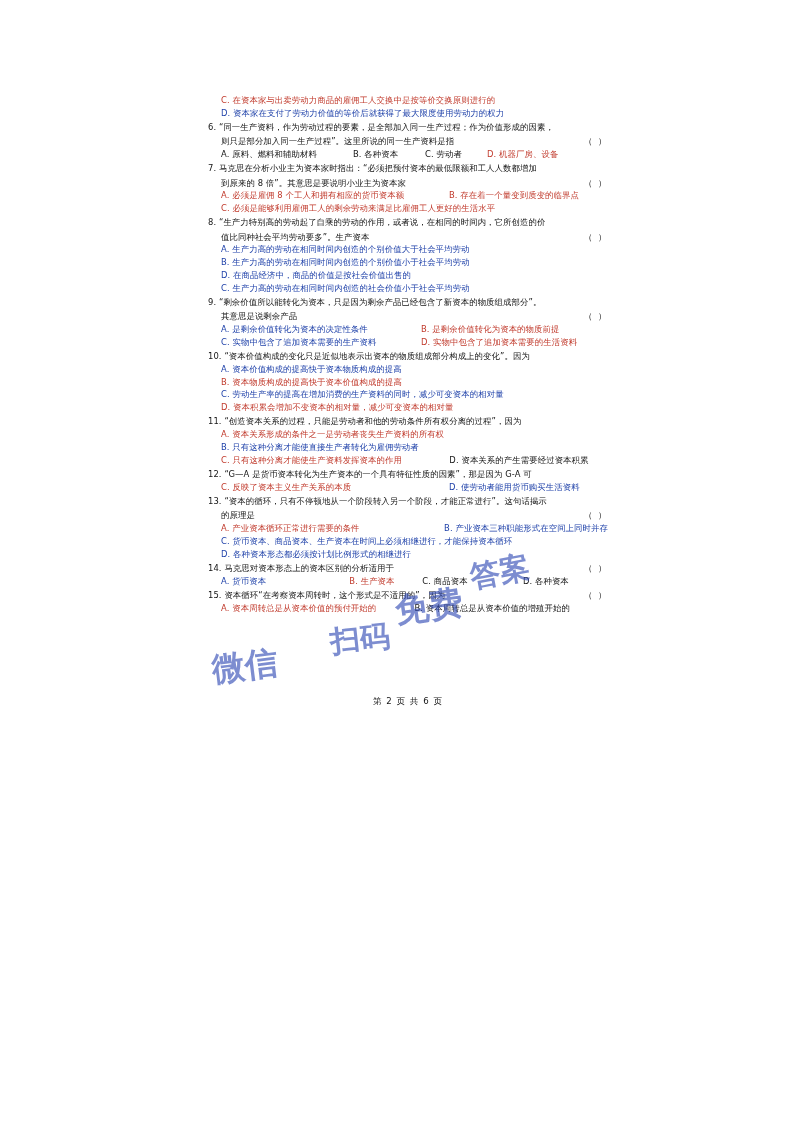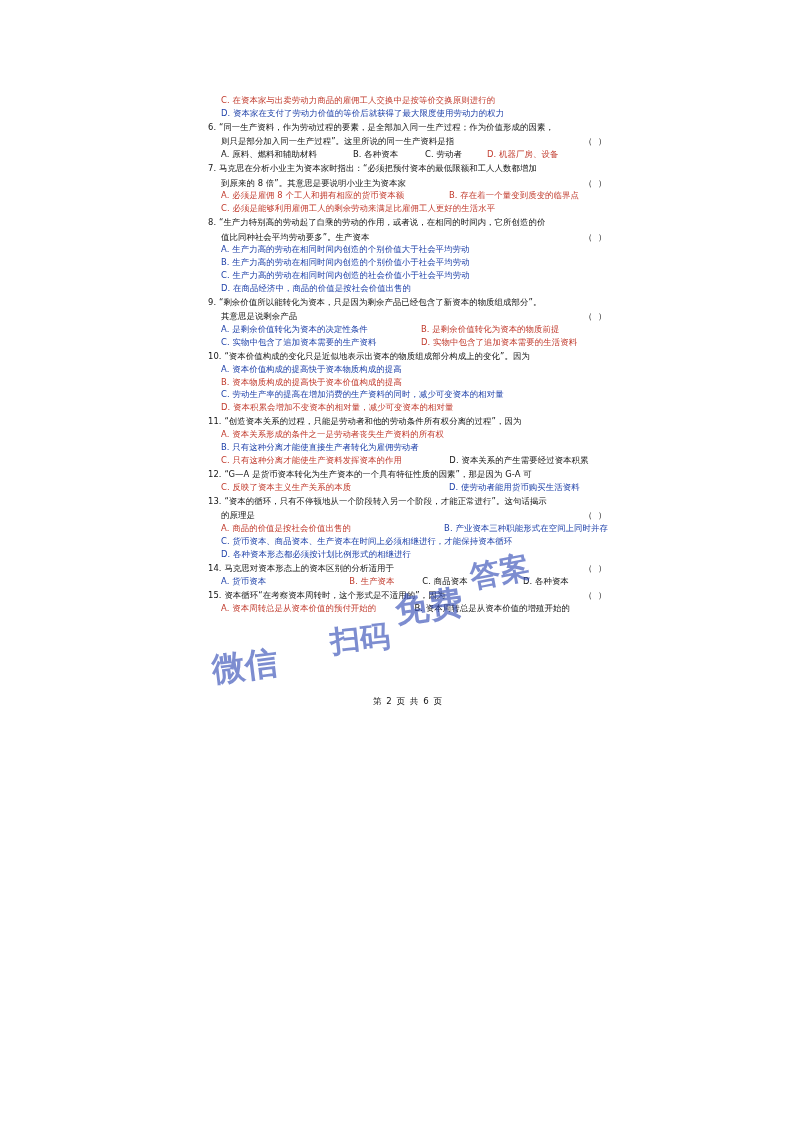--- a/index.html
+++ b/index.html
@@ -115,22 +115,22 @@
         <span class="cell red">B. 存在着一个量变到质变的临界点</span>
       </div>
       <div class="line opt red">C. 必须是能够利用雇佣工人的剩余劳动来满足比雇佣工人更好的生活水平</div>
       <div class="line q blk">8. “生产力特别高的劳动起了自乘的劳动的作用，或者说，在相同的时间内，它所创造的价</div>
       <div class="line ind q rowflex">
         <span class="blk">值比同种社会平均劳动要多”。生产资本</span>
         <span class="tail blk">（      ）</span>
       </div>
       <div class="line opt blue">A. 生产力高的劳动在相同时间内创造的个别价值大于社会平均劳动</div>
       <div class="line opt blue">B. 生产力高的劳动在相同时间内创造的个别价值小于社会平均劳动</div>
+      <div class="line opt blue">D. 在商品经济中，商品的价值是按社会价值出售的</div>
       <div class="line opt blue">C. 生产力高的劳动在相同时间内创造的社会价值小于社会平均劳动</div>
-      <div class="line opt blue">D. 在商品经济中，商品的价值是按社会价值出售的</div>
       <div class="line q blk">9. “剩余价值所以能转化为资本，只是因为剩余产品已经包含了新资本的物质组成部分”。</div>
       <div class="line ind q rowflex">
         <span class="blk">其意思是说剩余产品</span>
         <span class="tail blk">（      ）</span>
       </div>
       <div class="line optrow opt">
         <span class="cell blue" style="width: 200px;">A. 是剩余价值转化为资本的决定性条件</span>
         <span class="cell red" style="width: 180px;">B. 是剩余价值转化为资本的物质前提</span>
       </div>
       <div class="line optrow opt">
@@ -153,21 +153,21 @@
       <div class="line opt optrow">
         <span class="cell red" style="width: 228px;">C. 反映了资本主义生产关系的本质</span>
         <span class="cell blue">D. 使劳动者能用货币购买生活资料</span>
       </div>
       <div class="line q blk">13. “资本的循环，只有不停顿地从一个阶段转入另一个阶段，才能正常进行”。这句话揭示</div>
       <div class="line ind q rowflex">
         <span class="blk">的原理是</span>
         <span class="tail blk">（      ）</span>
       </div>
       <div class="line opt optrow">
-        <span class="cell red" style="width: 228px;">A. 商品的价值是按社会价值出售的</span>
+        <span class="cell red" style="width: 228px;">A. 产业资本循环正常进行需要的条件</span>
         <span class="cell blue">B. 产业资本三种职能形式在空间上同时并存</span>
       </div>
       <div class="line opt blue">C. 货币资本、商品资本、生产资本在时间上必须相继进行，才能保持资本循环</div>
       <div class="line opt blue">D. 各种资本形态都必须按计划比例形式的相继进行</div>
       <div class="line q rowflex">
         <span class="blk">14. 马克思对资本形态上的资本区别的分析适用于</span>
         <span class="tail blk">（      ）</span>
       </div>
       <div class="line optrow opt">
         <span class="cell blue" style="width: 104px;">A. 货币资本</span>

